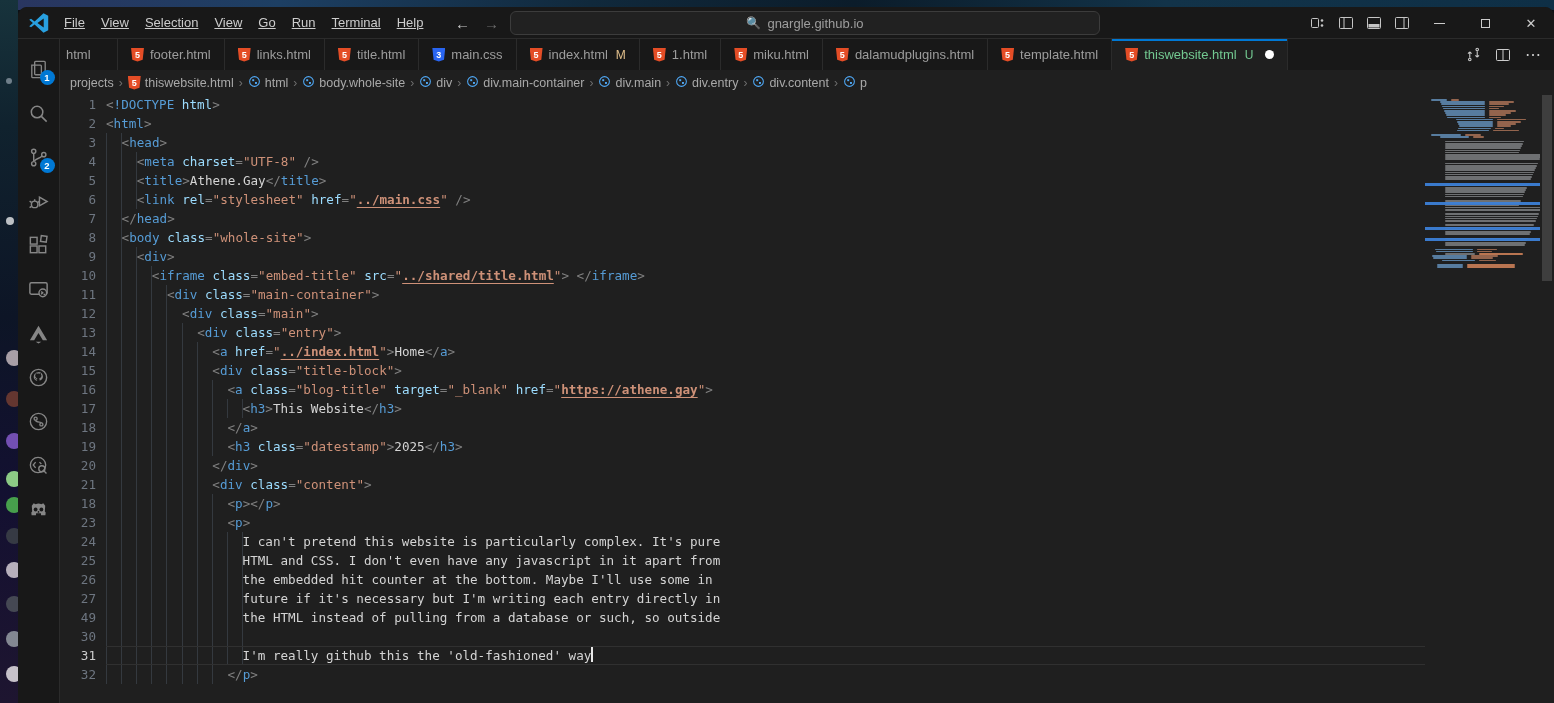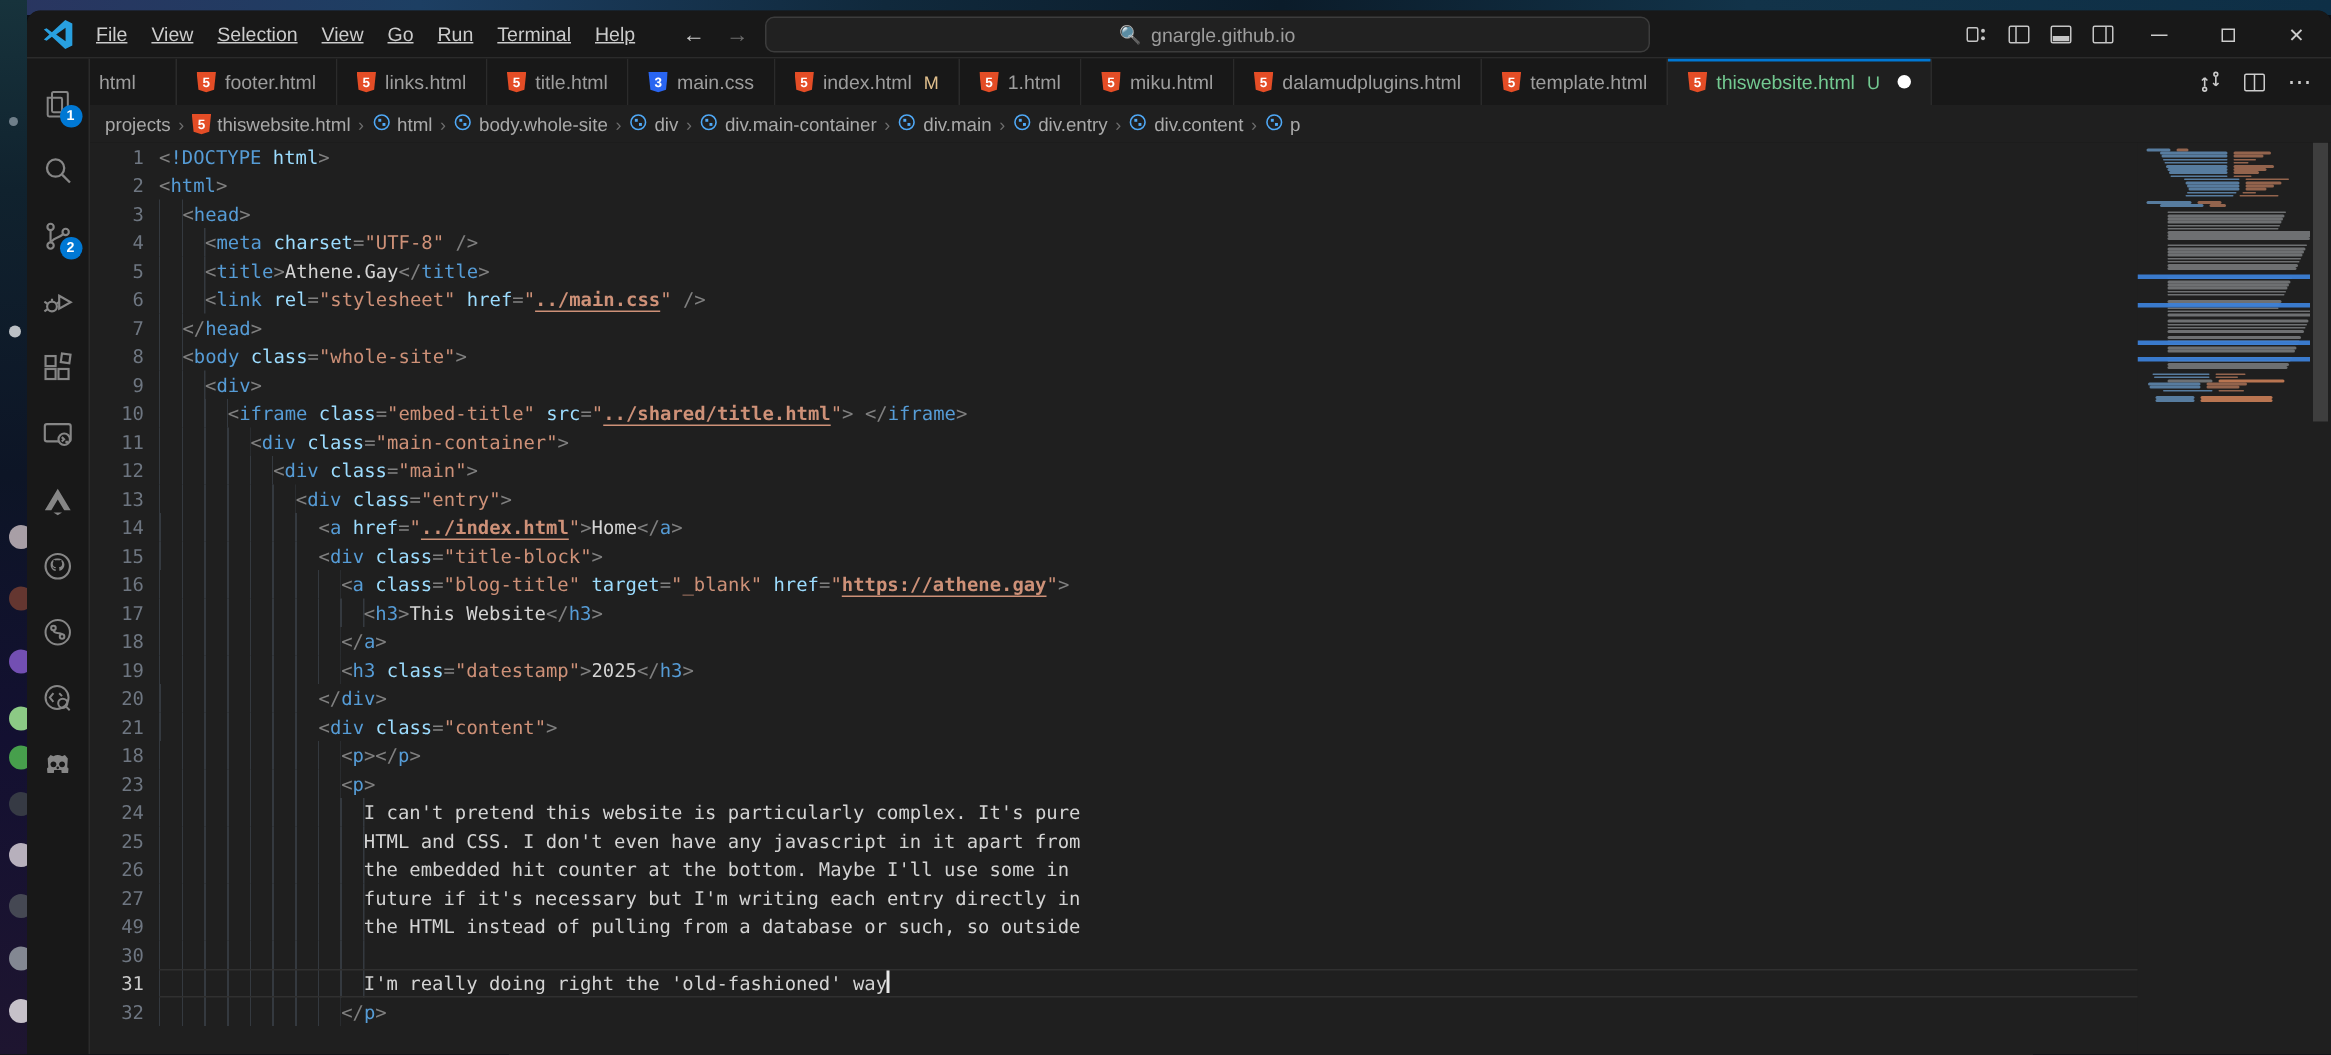--- a/index.html
+++ b/index.html
@@ -442,21 +442,21 @@
               <div class="code-line"><span class="ln">20</span><span class="ind" style="width: 106.34px;"></span><span class="cp">&lt;/</span><span class="ct">div</span><span class="cp">&gt;</span></div>
               <div class="code-line"><span class="ln">21</span><span class="ind" style="width: 106.34px;"></span><span class="cp">&lt;</span><span class="ct">div</span><span class="ca"> class</span><span class="cp">=</span><span class="cs">"content"</span><span class="cp">&gt;</span></div>
               <div class="code-line"><span class="ln">18</span><span class="ind" style="width: 121.46px;"></span><span class="cp">&lt;</span><span class="ct">p</span><span class="cp">&gt;</span><span class="cp">&lt;/</span><span class="ct">p</span><span class="cp">&gt;</span></div>
               <div class="code-line"><span class="ln">23</span><span class="ind" style="width: 121.46px;"></span><span class="cp">&lt;</span><span class="ct">p</span><span class="cp">&gt;</span></div>
               <div class="code-line"><span class="ln">24</span><span class="ind" style="width: 136.58px;"></span><span class="cx">I can't pretend this website is particularly complex. It's pure</span></div>
               <div class="code-line"><span class="ln">25</span><span class="ind" style="width: 136.58px;"></span><span class="cx">HTML and CSS. I don't even have any javascript in it apart from</span></div>
               <div class="code-line"><span class="ln">26</span><span class="ind" style="width: 136.58px;"></span><span class="cx">the embedded hit counter at the bottom. Maybe I'll use some in</span></div>
               <div class="code-line"><span class="ln">27</span><span class="ind" style="width: 136.58px;"></span><span class="cx">future if it's necessary but I'm writing each entry directly in</span></div>
               <div class="code-line"><span class="ln">49</span><span class="ind" style="width: 136.58px;"></span><span class="cx">the HTML instead of pulling from a database or such, so outside</span></div>
               <div class="code-line"><span class="ln">30</span><span class="ind" style="width: 136.58px;"></span></div>
-              <div class="code-line current"><span class="ln">31</span><i class="cl-hl"></i><span class="ind" style="width: 136.58px;"></span><span class="cx">I'm really doing right the 'old-fashioned' way</span><span class="caret"></span></div>
+              <div class="code-line current"><span class="ln">31</span><i class="cl-hl"></i><span class="ind" style="width: 136.58px;"></span><span class="cx">I'm really github this the 'old-fashioned' way</span><span class="caret"></span></div>
               <div class="code-line"><span class="ln">32</span><span class="ind" style="width: 121.46px;"></span><span class="cp">&lt;/</span><span class="ct">p</span><span class="cp">&gt;</span></div>
             </div>
           <div class="minimap" id="minimap">
               <div class="mm-row" style="top: 4px; left: 4px; right: 2px;">
                 <i class="mm-bar" style="left: 2px; width: 16px; background: rgb(93, 134, 173); opacity: 0.9;"></i>
                 <i class="mm-bar" style="left: 22px; width: 8px; background: rgb(160, 107, 82); opacity: 0.9;"></i>
               </div>
               <div class="mm-row" style="top: 6.2px; left: 4px; right: 2px;">
                 <i class="mm-bar" style="left: 11px; width: 45px; background: rgb(93, 134, 173); opacity: 0.9;"></i>
                 <i class="mm-bar" style="left: 60px; width: 25px; background: rgb(160, 107, 82); opacity: 0.9;"></i>

